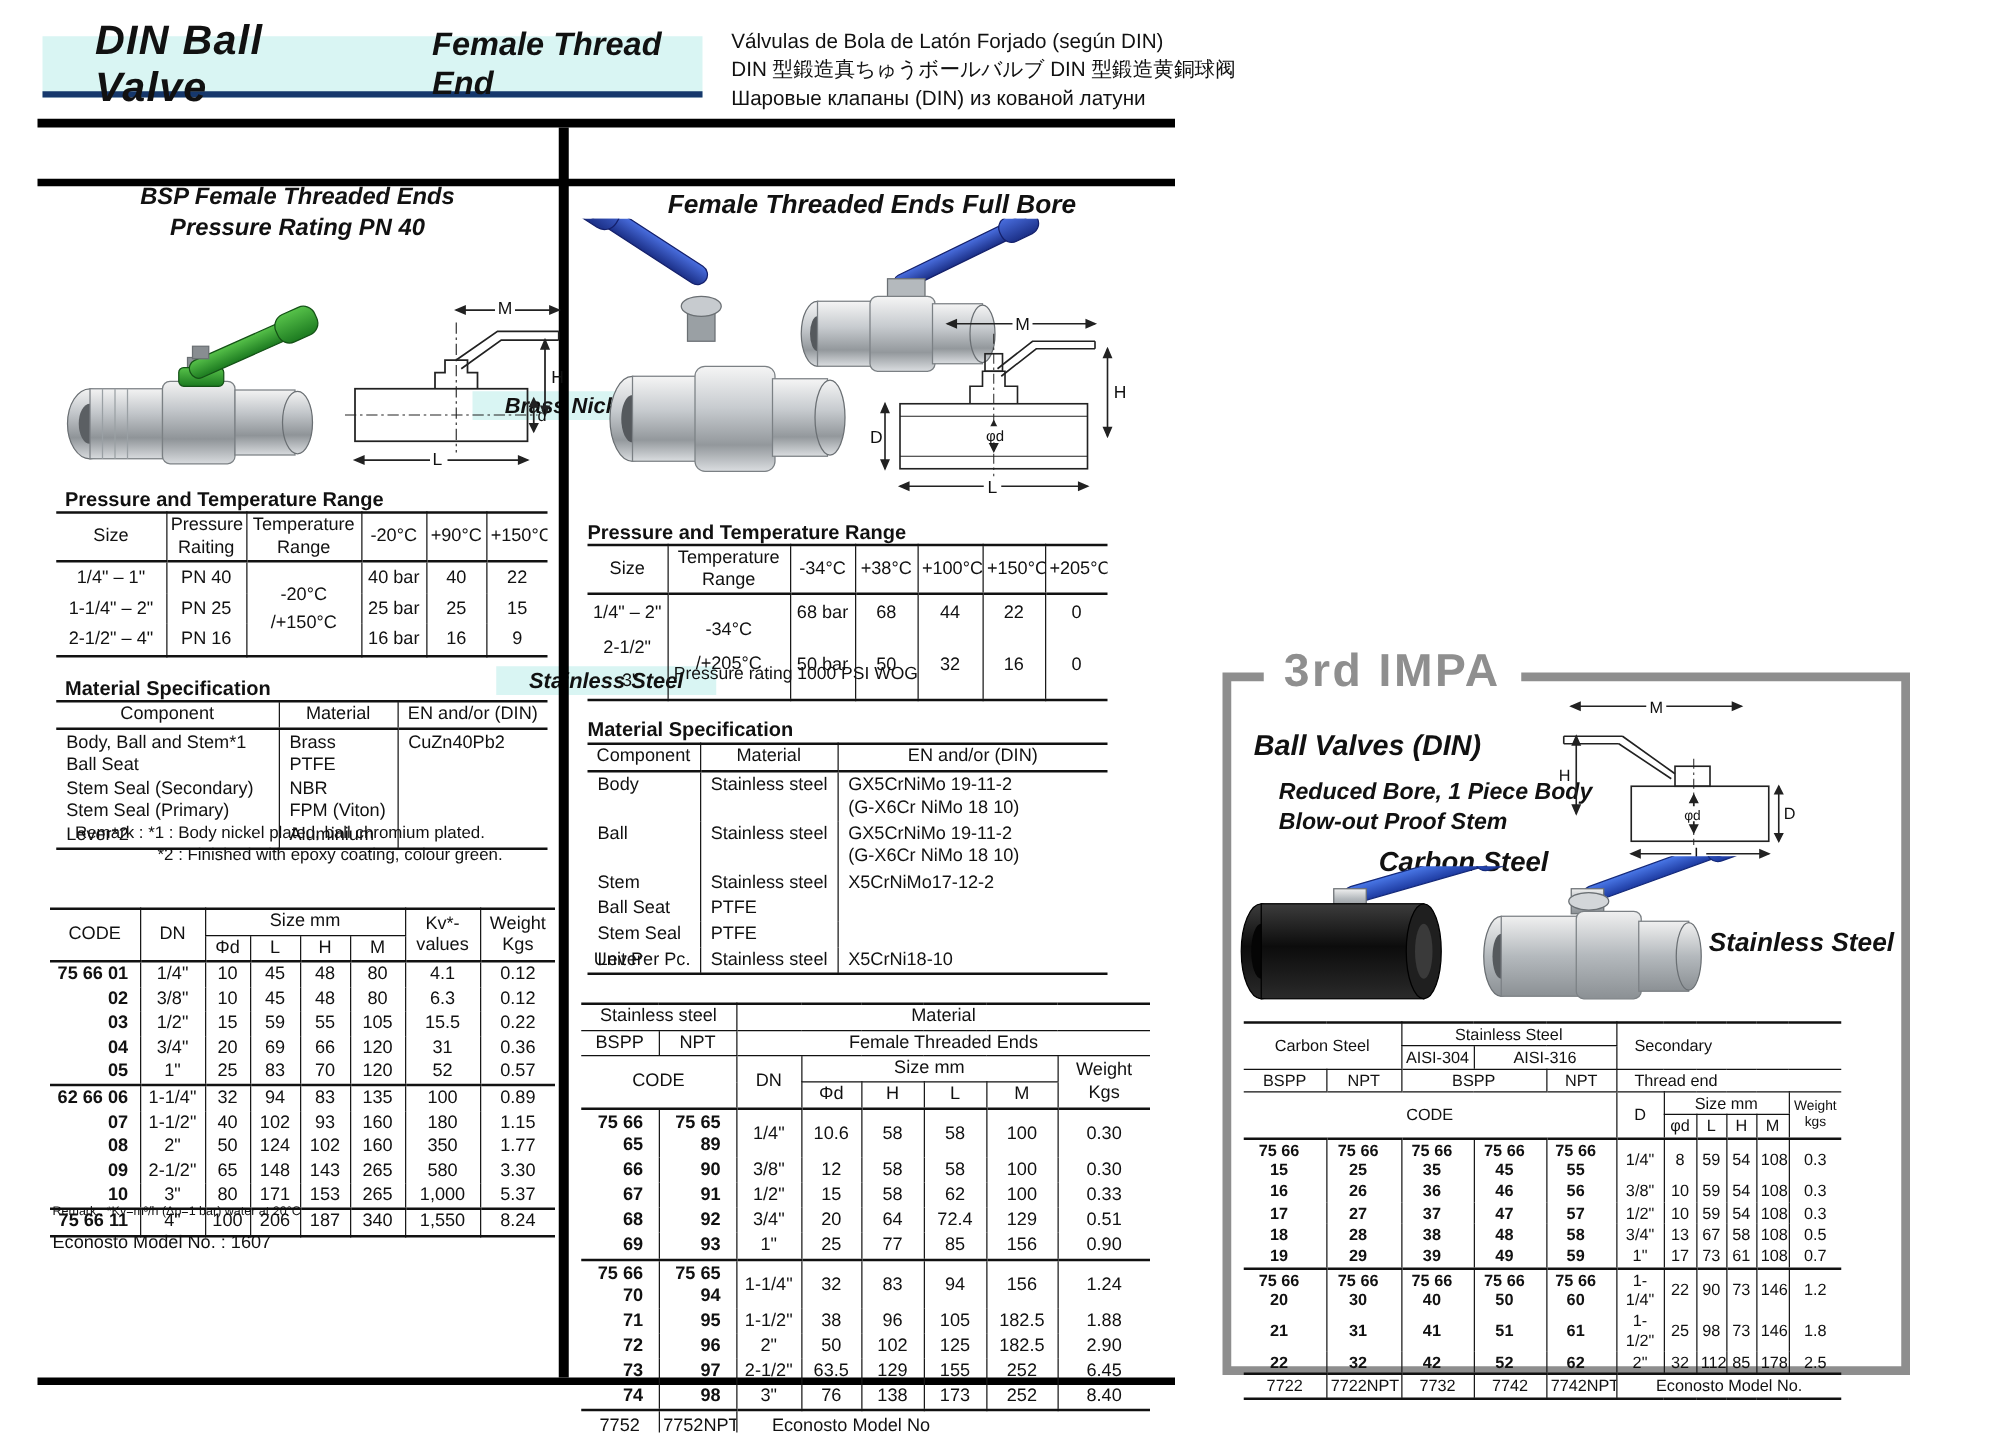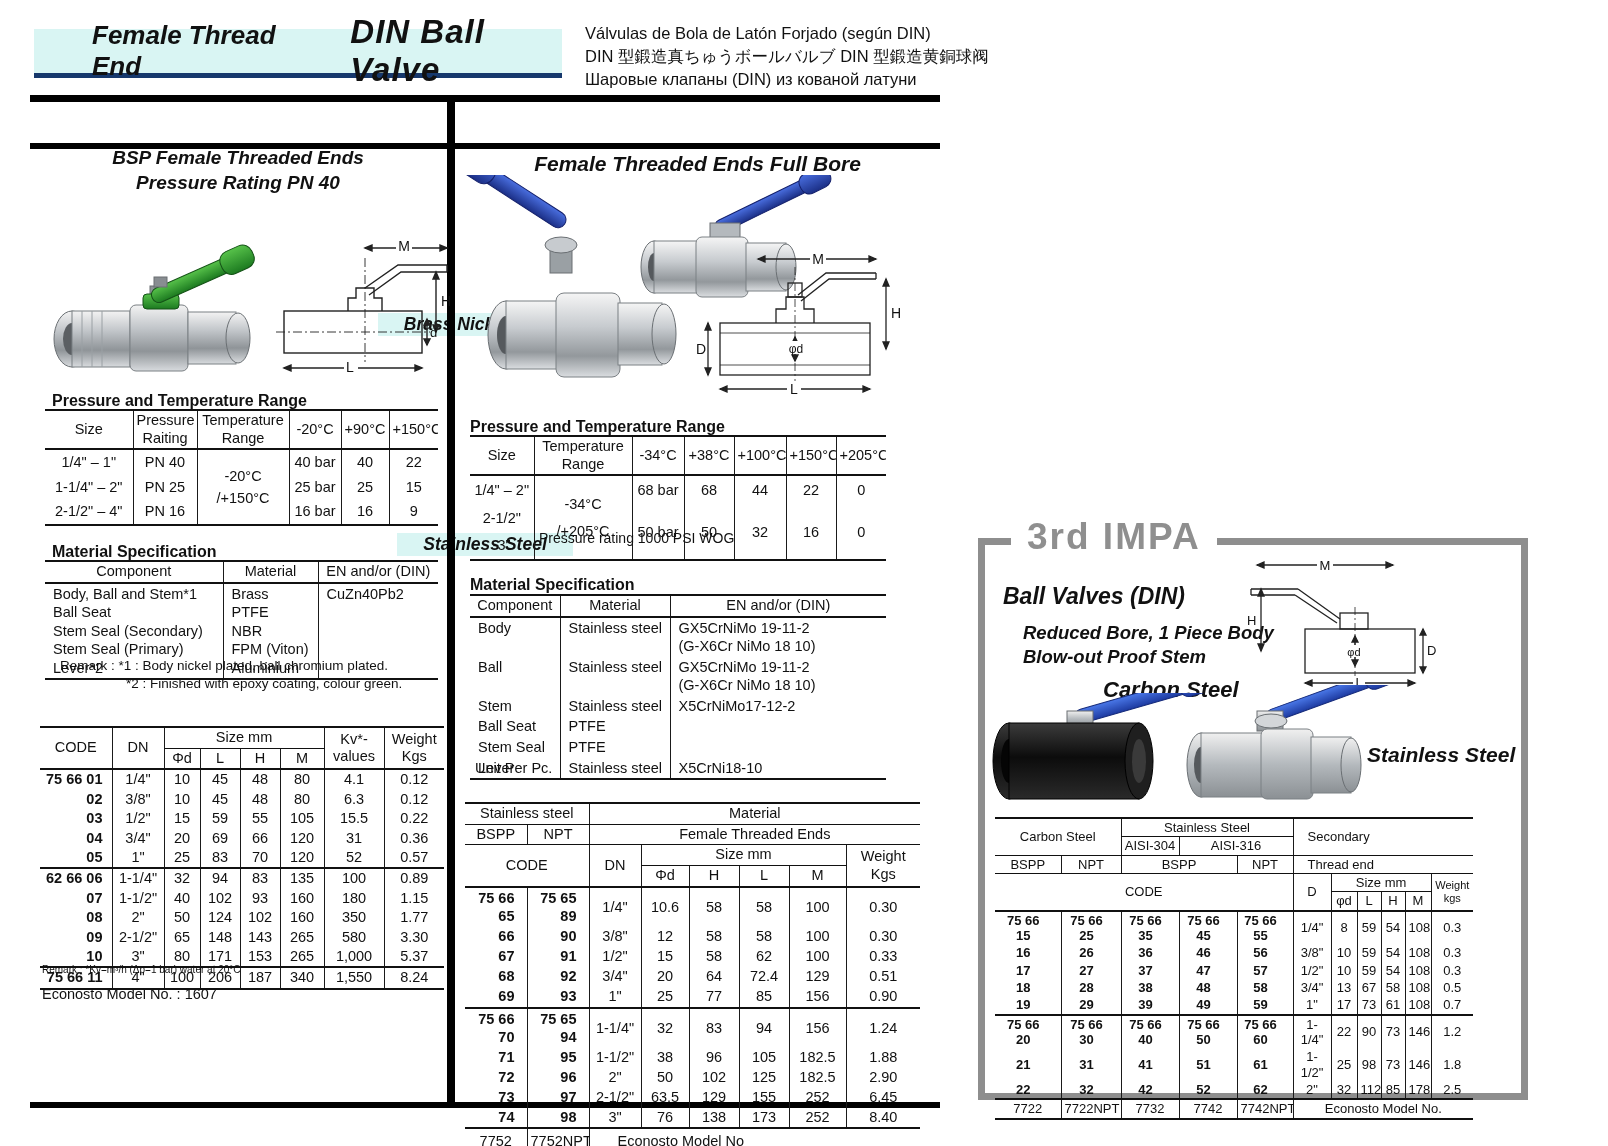--- a/index.html
+++ b/index.html
@@ -52,22 +52,22 @@
   svg text{font-family:"Liberation Sans",sans-serif;fill:#111;}
   
   #impa{left:978px;top:538px;width:550px;height:562px;border:7px solid #8e8e8e;box-sizing:border-box;}
   #impa-title{position:absolute;top:-29px;left:26px;background:#fff;padding:0 16px;
               font-size:37px;font-weight:bold;color:#8f8f8f;letter-spacing:2px;}
 </style>
 </head>
 <body>
 
 <div id="title-bar" class="abs">
+  <span id="main-title" class="bi">DIN Ball Valve</span>
   <span id="sub-title" class="bi">Female Thread End</span>
-  <span id="main-title" class="bi">DIN Ball Valve</span>
 </div>
 <div id="translations" class="abs">
   <div>Válvulas de Bola de Latón Forjado (según DIN)</div>
   <div>DIN 型鍛造真ちゅうボールバルブ  DIN 型鍛造黄銅球阀</div>
   <div>Шаровые клапаны (DIN) из кованой латуни</div>
 </div>
 
 <div id="main" class="abs">
   <div id="col-headers" class="abs">
     <div class="half">

